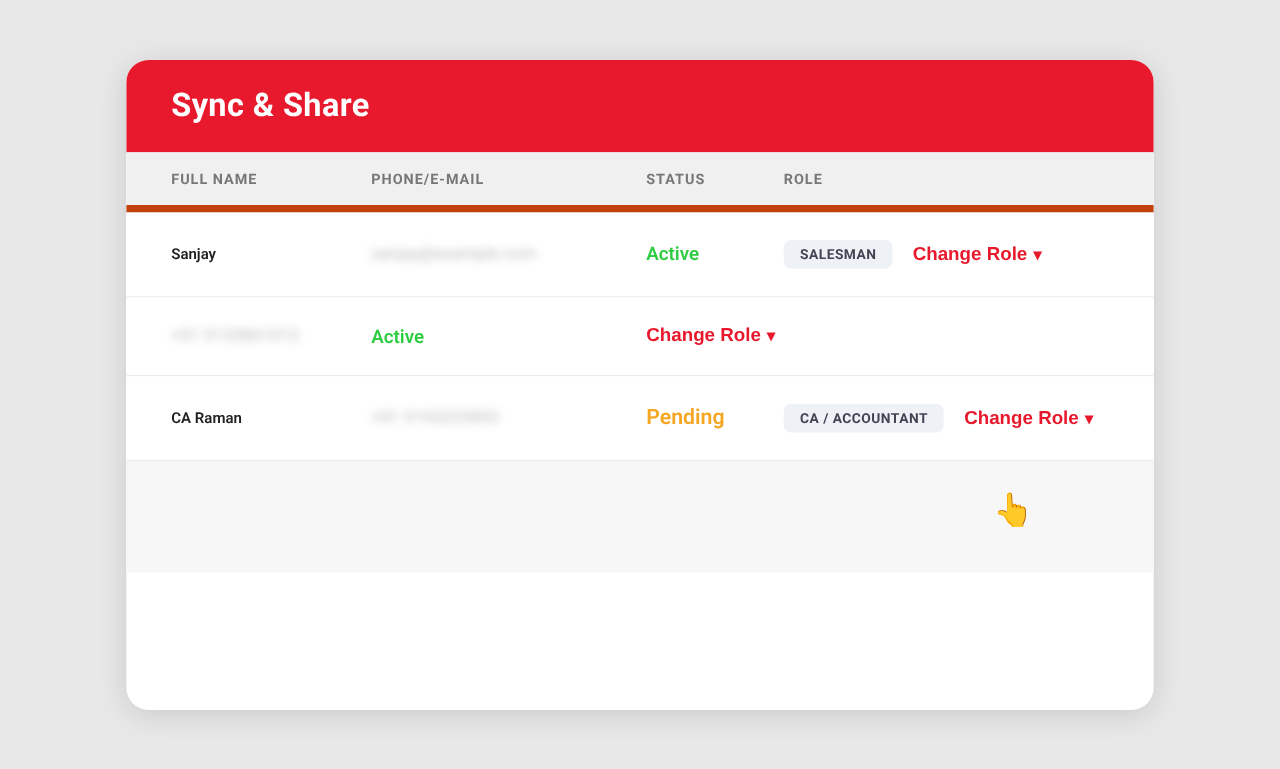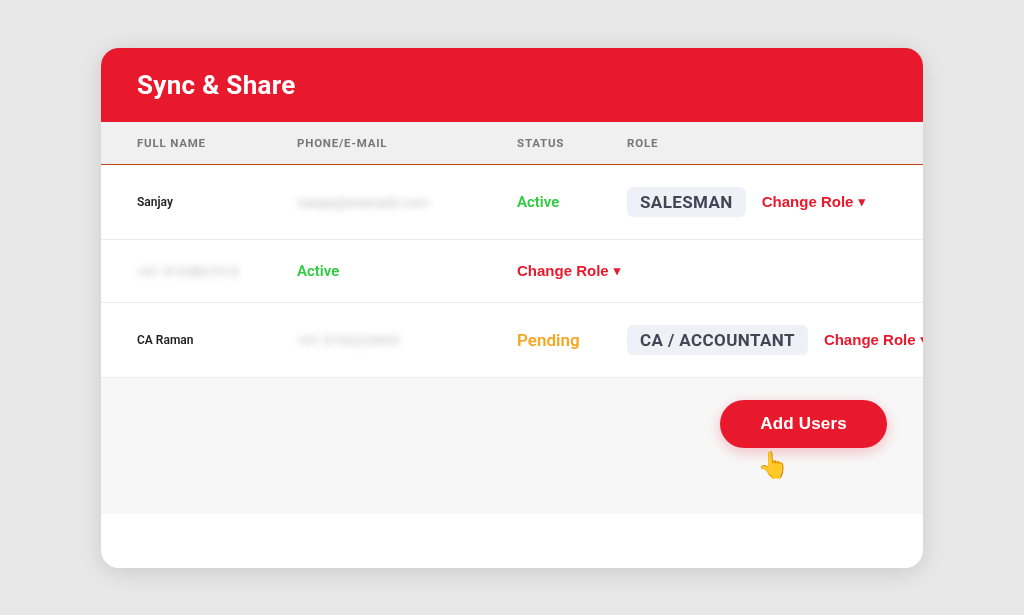--- a/index.html
+++ b/index.html
@@ -32,21 +32,21 @@
     }
     .card-body {
       background: #f7f7f7;
       padding: 0 0 28px 0;
     }
     .table-header {
       display: grid;
       grid-template-columns: 160px 220px 110px 1fr;
       padding: 14px 36px;
       background: #f0f0f0;
-      border-bottom: 1px solid #c2410c;
+      border-bottom: 6px solid #c2410c;
     }
     .table-header-cell {
       font-size: 11.5px;
       font-weight: 700;
       color: #777;
       letter-spacing: 0.8px;
       text-transform: uppercase;
     }
     .table-row {
       display: grid;
@@ -82,21 +82,21 @@
     }
     .cell-role-area {
       display: flex;
       align-items: center;
       gap: 16px;
     }
     .role-badge {
       background: #eef2f7;
       border-radius: 6px;
       padding: 5px 13px;
-      font-size: 17px;
+      font-size: 11px;
       font-weight: 700;
       color: #445;
       letter-spacing: 0.4px;
       white-space: nowrap;
     }
     .change-role-btn {
       display: flex;
       align-items: center;
       gap: 5px;
       background: none;
@@ -185,20 +185,19 @@
         <span class="role-badge">CA / ACCOUNTANT</span>
         <button class="change-role-btn">
           <span>Change Role</span>
           <span class="chevron">▾</span>
         </button>
       </div>
     </div>
 
     <div class="footer-area">
       <div style="display:flex;flex-direction:column;align-items:center;">
-        <button class="add-users-btn">Add Users</button>
         <div class="cursor-hand">
           <span>👆</span>
         </div>
       </div>
     </div>
   </div>
 </div>
 
 </body></html>

